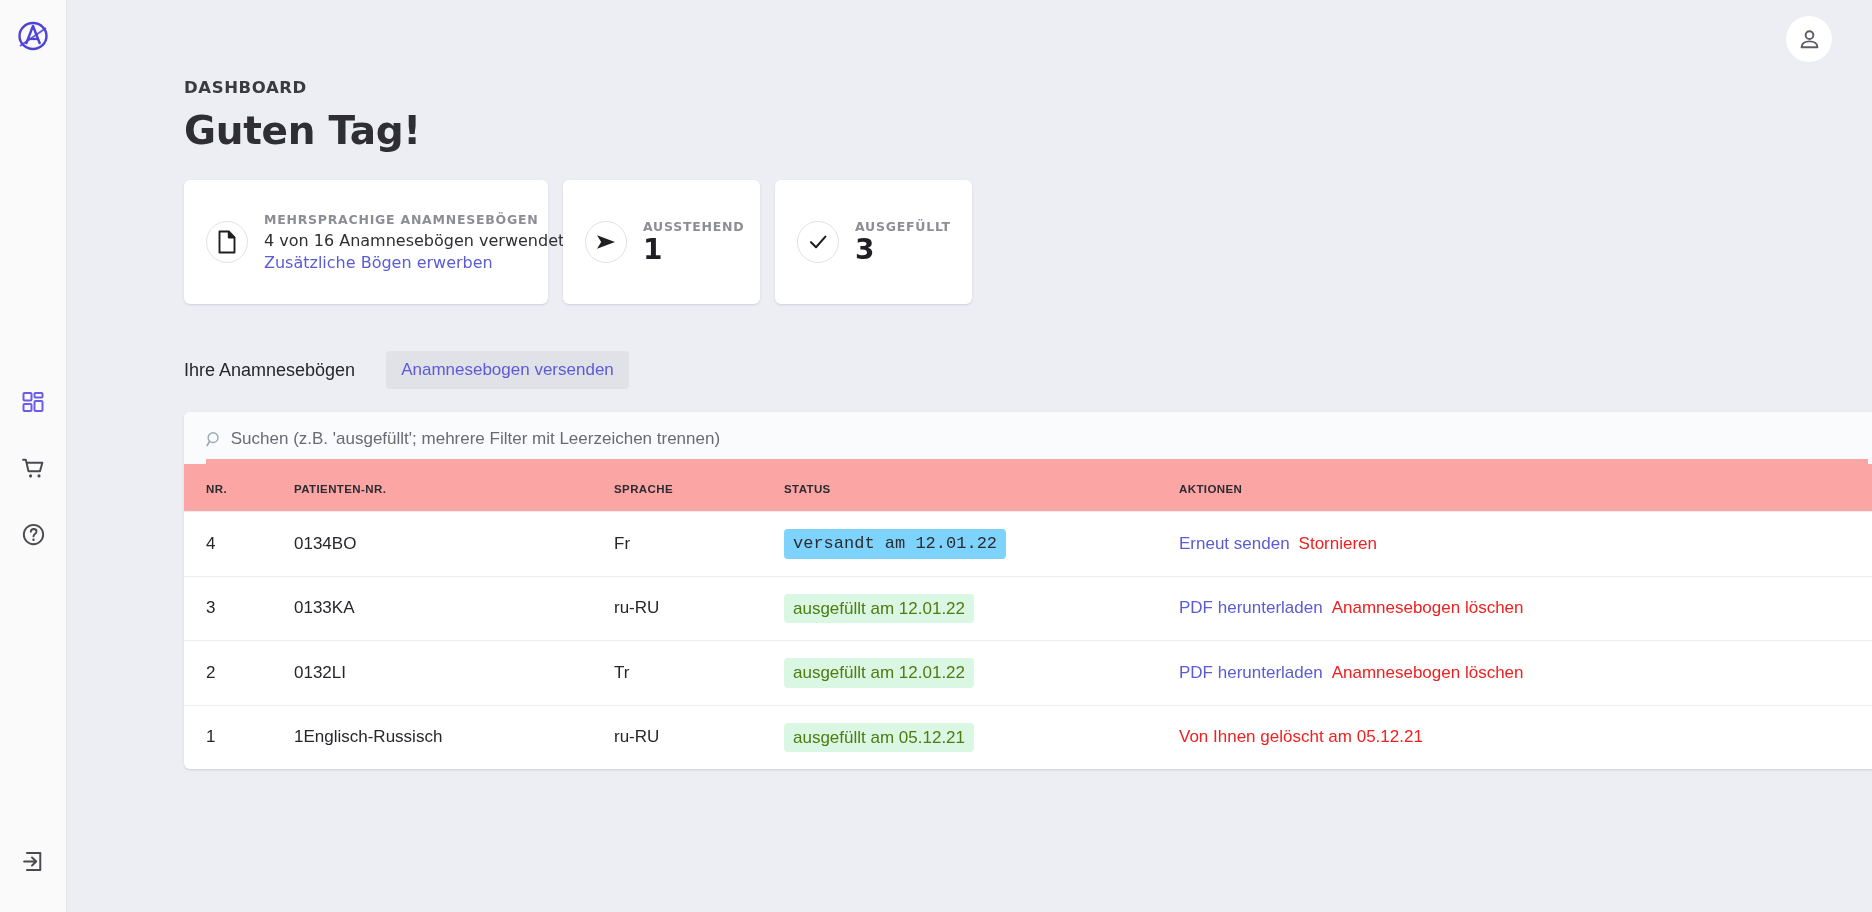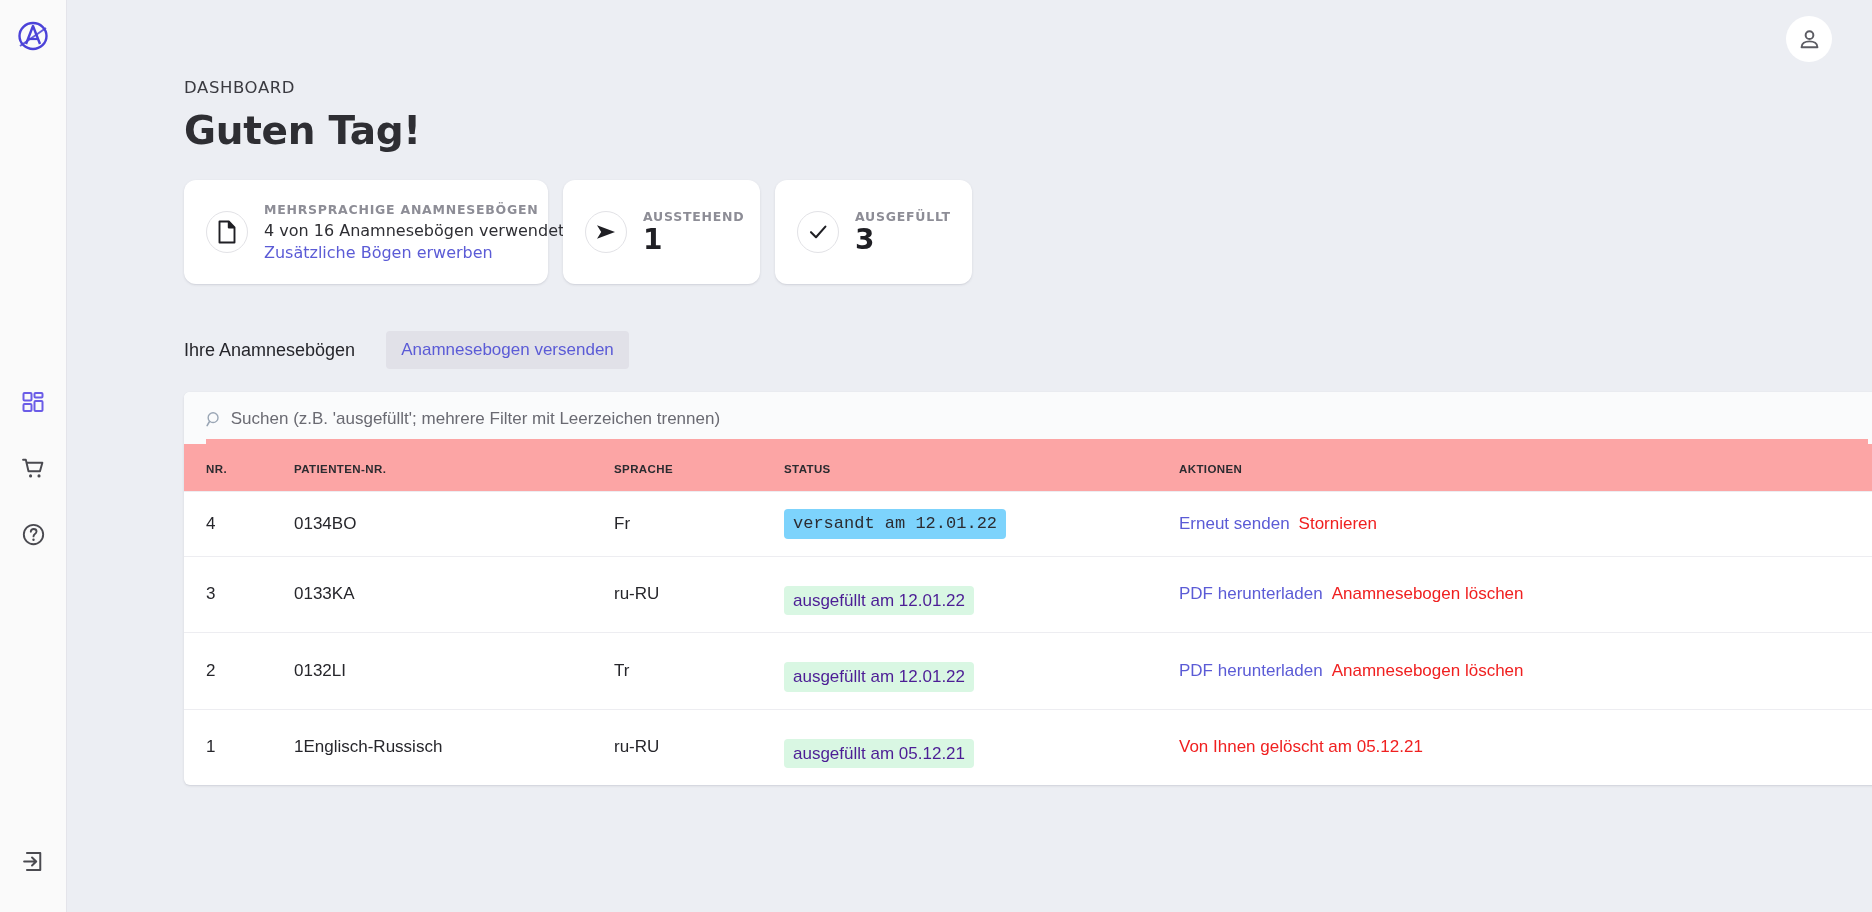--- a/index.html
+++ b/index.html
@@ -46,34 +46,34 @@
     padding-right: 40px;
   }
   .avatar {
     width: 46px; height: 46px; border-radius: 50%;
     background: #ffffff;
     display: flex; align-items: center; justify-content: center;
   }
   .content { padding: 0 48px 0 48px; }
 
   .eyebrow {
-    font-size: 16.5px; font-weight: normal; letter-spacing: 0.6px;
+    font-size: 16.5px; font-weight: bold; letter-spacing: 0.6px;
     color: #3a3a40; margin-left: 69px;
   }
   .greeting {
     font-size: 39px; font-weight: bold; color: #2e2e33;
     margin-left: 69px; margin-top: 11px; letter-spacing: -0.3px;
   }
 
   
   .cards { display: flex; gap: 15px; margin-left: 69px; margin-top: 27px; }
   .card {
-    background: #ffffff; border-radius: 12px;
+    background: #ffffff; border-radius: 6px;
     box-shadow: 0 1px 3px rgba(30,30,50,.09), 0 1px 1px rgba(30,30,50,.05);
-    height: 104px; display: flex; align-items: center; padding: 0 22px 0 22px;
+    height: 124px; display: flex; align-items: center; padding: 0 22px 0 22px;
   }
   .card.wide { width: 364px; }
   .card.small { width: 197px; }
   .card-icon {
     width: 42px; height: 42px; border-radius: 50%;
     border: 1px solid #e2e2e6;
     display: flex; align-items: center; justify-content: center;
     margin-right: 16px; flex: none;
   }
   .card-body { display: flex; flex-direction: column; justify-content: center; }
@@ -146,21 +146,21 @@
   .c-lang  { width: 170px; }
   .c-stat  { width: 395px; }
   .c-act   { }
   thead .c-nr { padding-left: 22px !important; }
 
   .badge {
     display: inline-block; border-radius: 4px;
     padding: 5px 9px; font-size: 17px; line-height: 1.15;
   }
   .badge.sent    { background: #7dd3fc; color: #2c2c31; font-family: Liberation Mono, monospace; }
-  .badge.filled  { background: #d9f7e3; color: #4c1d95; margin-top: 12px; }
+  .badge.filled  { background: #d9f7e3; color: #4d7c0f; }
 
   .link { font-size: 17px; cursor: pointer; }
   .link.blue { color: #5b5bd6; }
   .link.red  { color: #f02020; }
   .act-text  { color: #f02020; font-size: 17px; }
   .act-gap   { display: inline-block; width: 9px; }
 </style>
 </head>
 <body>
 

